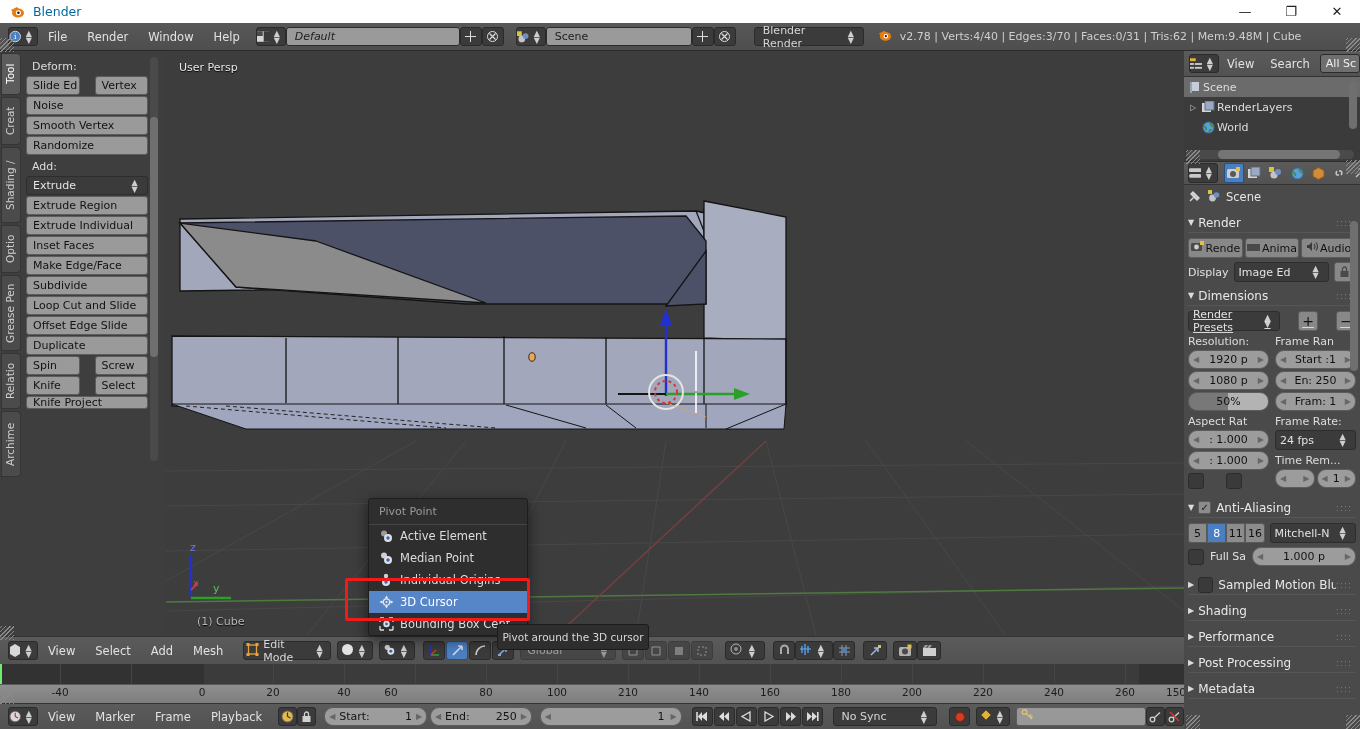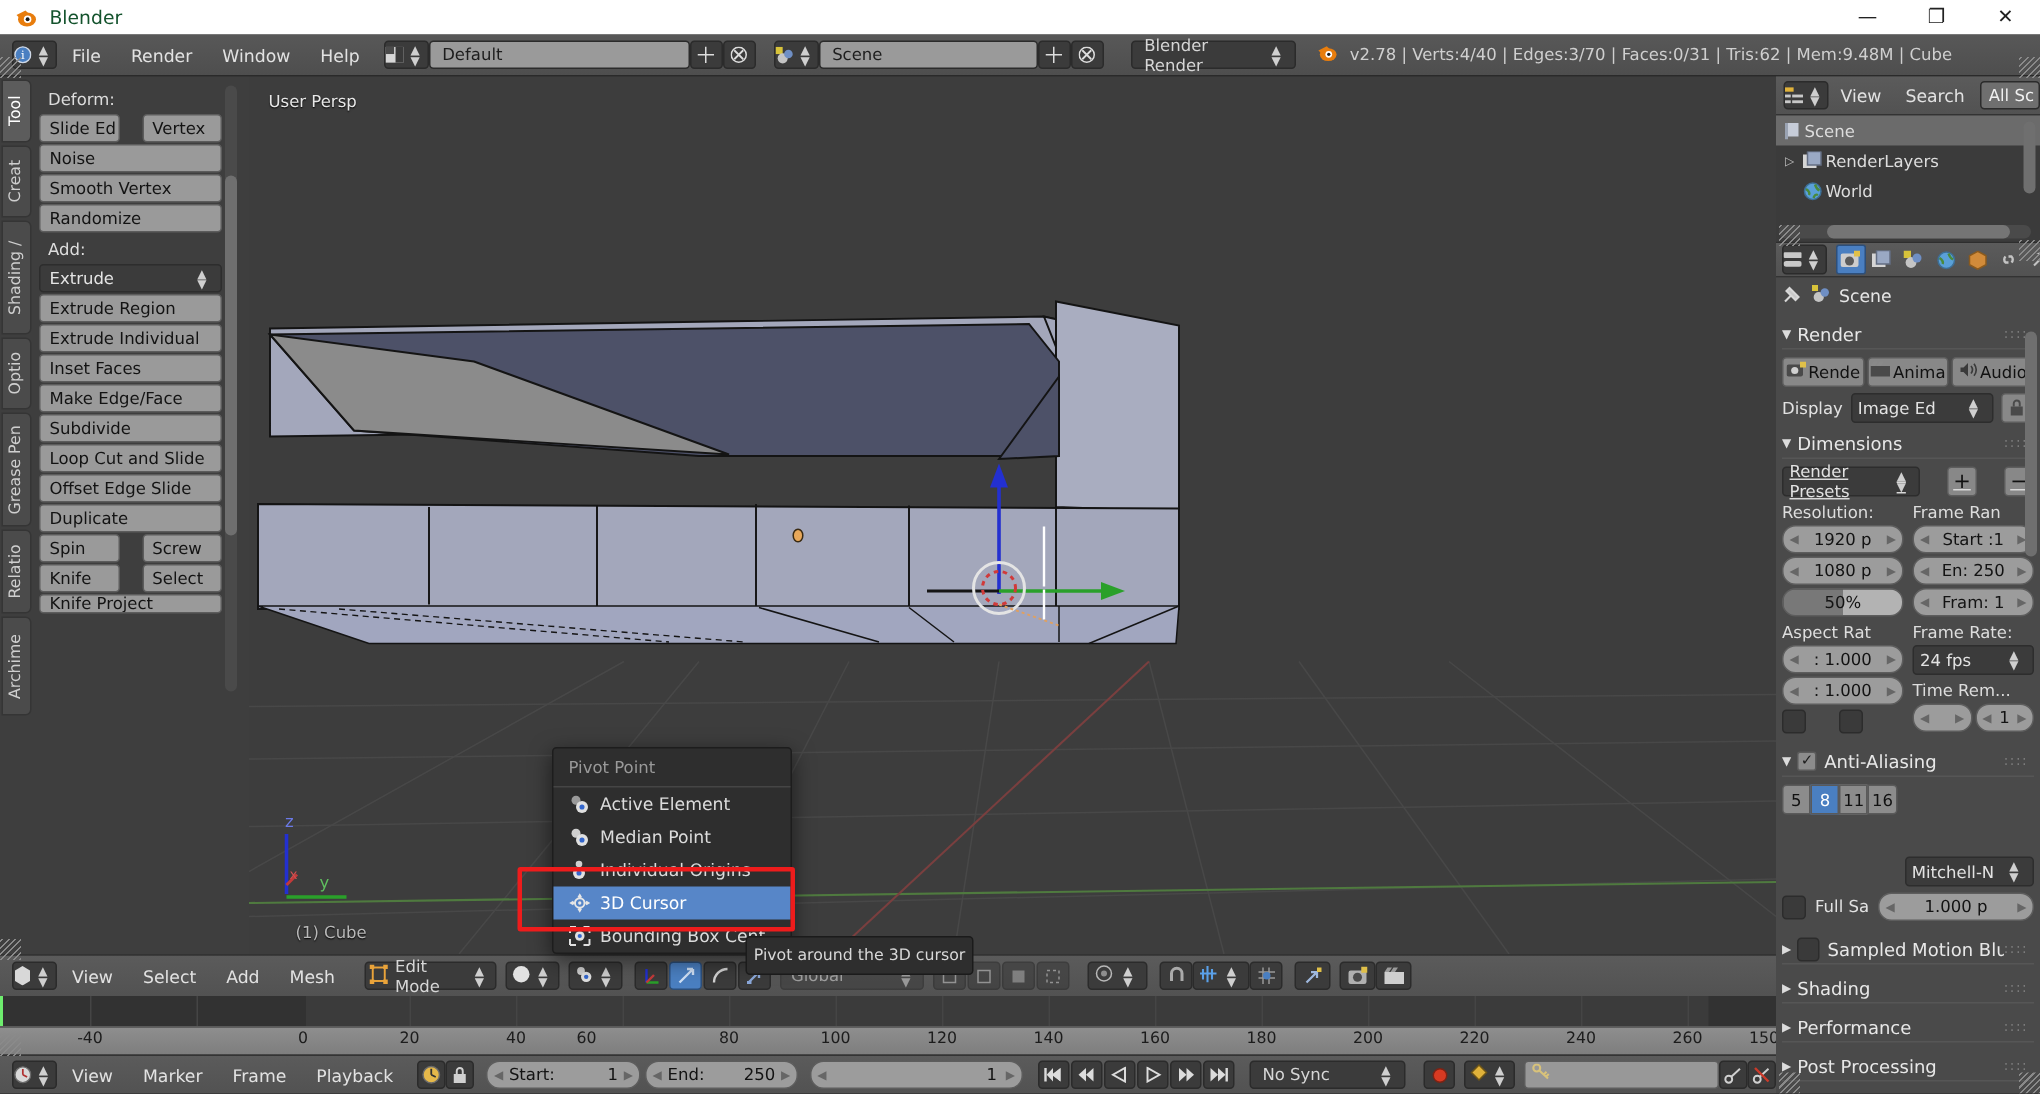--- a/index.html
+++ b/index.html
@@ -4,21 +4,21 @@
 <style>
   * { box-sizing: border-box; margin:0; padding:0; }
   html,body { width:1360px; height:729px; overflow:hidden; background:#303030;
     font-family:"DejaVu Sans", sans-serif; font-size:11px; color:#d8d8d8; -webkit-font-smoothing:antialiased;}
   .app { position:relative; width:1360px; height:729px; }
 
   
   .titlebar { position:absolute; left:0; top:0; width:1360px; height:23px; background:#ffffff;
      display:flex; align-items:center; }
   .titlebar .tb-icon { margin-left:10px; width:15px; height:15px; position:relative; }
-  .tb-title { color:#14532d; font-size:12.5px; margin-left:8px; font-family:"DejaVu Sans", sans-serif;}
+  .tb-title { color:#0369a1; font-size:12.5px; margin-left:8px; font-family:"DejaVu Sans", sans-serif;}
   .winbtns { margin-left:auto; display:flex; height:23px; }
   .winbtn { width:46px; height:23px; display:flex; align-items:center; justify-content:center;
      color:#222; font-size:13px; }
 
   
   .topbar { position:absolute; left:0; top:23px; width:1360px; height:28px;
     background:linear-gradient(#585858,#4e4e4e); border-bottom:1px solid #2a2a2a;
     display:flex; align-items:center; }
   .menu-item { padding:0 10px; line-height:28px; color:#e2e2e2; font-size:11.5px;text-align:center; }
 
@@ -179,21 +179,21 @@
         <svg width="13" height="11" viewBox="0 0 13 11">
             <rect x="0" y="0" width="13" height="11" fill="#d7d7d7"></rect>
             <rect x="0" y="0" width="6" height="5" fill="#4a4a4a"></rect>
             <rect x="7" y="0" width="6" height="11" fill="#3a3a3a"></rect>
           </svg>
         <span class="updown">
             <span class="spin">▲</span>
             <span class="spin">▼</span>
           </span>
       </div>
-      <div class="drop light" style="width:174px;padding-left:8px;">Default</div>
+      <div class="drop light" style="width:174px;padding-left:8px;font-style:italic;">Default</div>
       <div class="icon-btn">
         <svg width="11" height="11" viewBox="0 0 11 11">
             <path d="M5 0h1v11h-1z M0 5h11v1h-11z" fill="#ddd"></path>
           </svg>
       </div>
       <div class="icon-btn">
         <svg width="11" height="11" viewBox="0 0 11 11">
             <circle cx="5.5" cy="5.5" r="5" fill="none" stroke="#ddd"></circle>
             <path d="M2.5 2.5 L8.5 8.5 M8.5 2.5 L2.5 8.5" stroke="#ddd" stroke-width="1.2"></path>
           </svg>
@@ -629,21 +629,21 @@
     <div class="playhead"></div>
     <div class="tl-ruler">
       <span class="tick" style="left:60px;">-40</span>
       <span class="tick" style="left:147px;margin-top:26px;">-20</span>
       <span class="tick" style="left:202px;">0</span>
       <span class="tick" style="left:273px;">20</span>
       <span class="tick" style="left:344px;">40</span>
       <span class="tick" style="left:391px;">60</span>
       <span class="tick" style="left:486px;">80</span>
       <span class="tick" style="left:557px;">100</span>
-      <span class="tick" style="left:628px;">120</span>
+      <span class="tick" style="left:628px;">210</span>
       <span class="tick" style="left:699px;">140</span>
       <span class="tick" style="left:770px;">160</span>
       <span class="tick" style="left:841px;">180</span>
       <span class="tick" style="left:912px;">200</span>
       <span class="tick" style="left:983px;">220</span>
       <span class="tick" style="left:1054px;">240</span>
       <span class="tick" style="left:1125px;">260</span>
       <span class="tick" style="left:1176px;">150</span>
     </div>
   </div>
@@ -1062,21 +1062,21 @@
         <span>Anti-Aliasing</span>
         <span class="dots">::::</span>
       </div>
       <div style="display:flex;gap:5px;margin-top:5px;">
         <div style="display:flex;flex:1;">
           <div class="aaseg" style="border-radius:3px 0 0 3px;">5</div>
           <div class="aaseg on">8</div>
           <div class="aaseg">11</div>
           <div class="aaseg" style="border-radius:0 3px 3px 0;">16</div>
         </div>
-        <div class="pdark" style="flex:1;justify-content:space-between;margin-top:48px;">
+        <div class="pdark" style="flex:1;justify-content:space-between;">
           <span>Mitchell-N</span>
           <span class="updown">
               <span class="spin">▲</span>
               <span class="spin">▼</span>
             </span>
         </div>
       </div>
       <div style="display:flex;align-items:center;gap:6px;margin-top:4px;">
         <span class="radio"></span>
         <span style="font-size:11px;color:#e2e2e2;">Full Sa</span>

